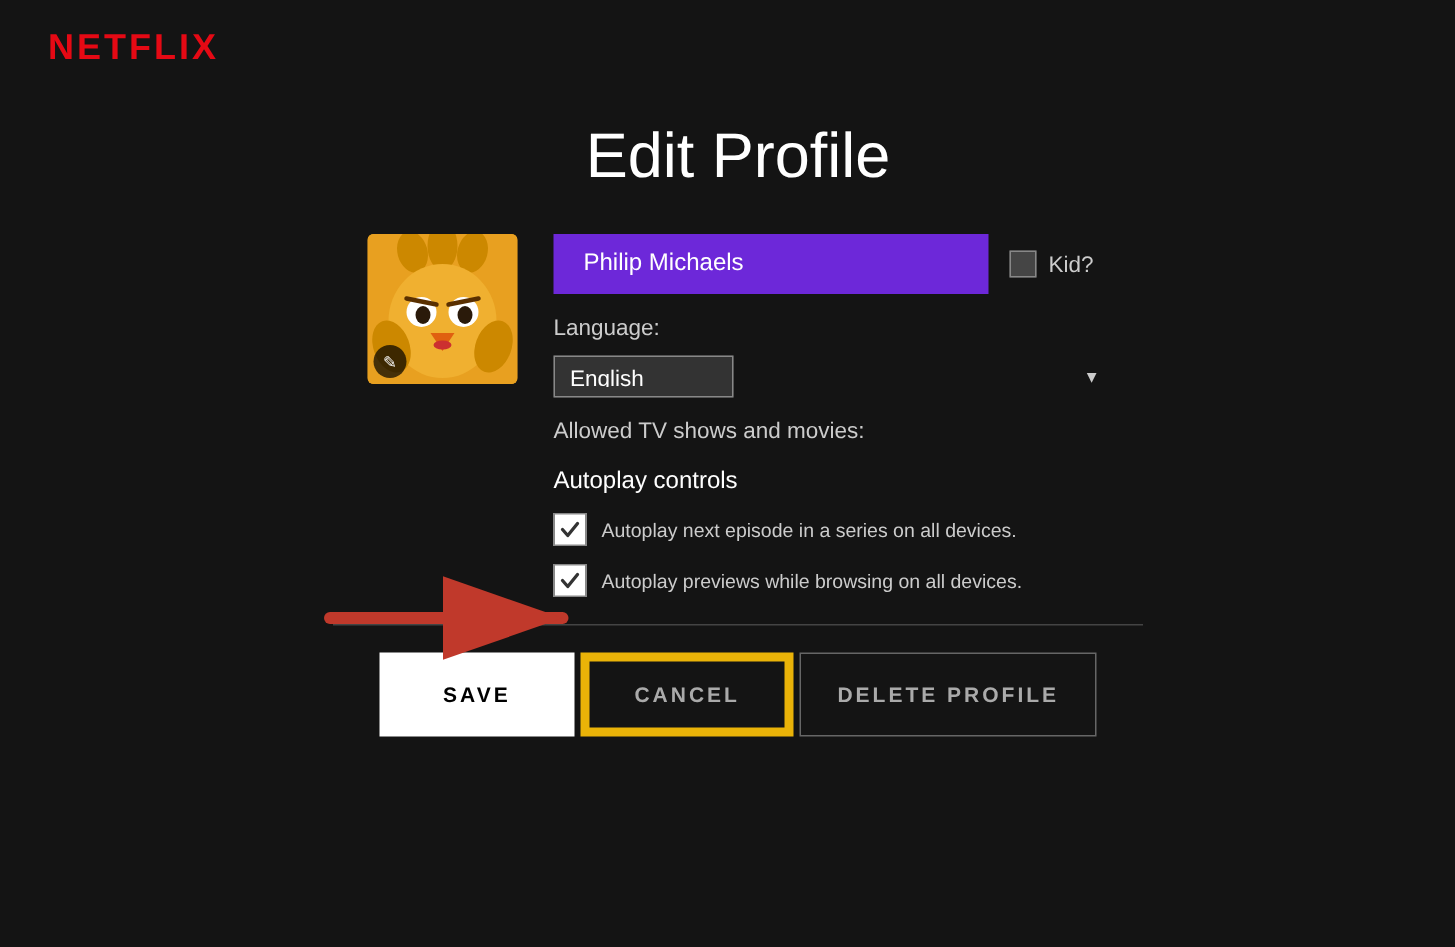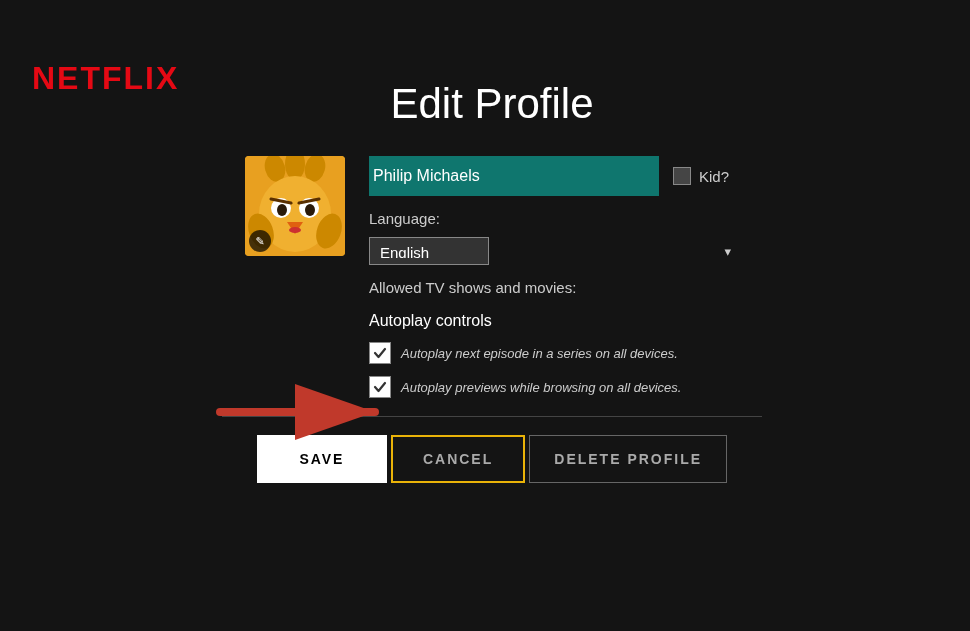--- a/index.html
+++ b/index.html
@@ -12,24 +12,23 @@
       height: 631px;
       overflow: hidden;
       position: relative;
     }
 
     .netflix-logo {
       position: absolute;
       top: 18px;
       left: 32px;
       color: #E50914;
-      font-size: 32px;
+      font-size: 24px;
       font-weight: 900;
       letter-spacing: 2px;
-      margin-top: 42px;
     }
 
     .page-container {
       display: flex;
       flex-direction: column;
       align-items: center;
       padding-top: 80px;
       margin-left: 14px;
     }
 
@@ -92,25 +91,25 @@
       min-width: 370px;
     }
 
     .name-row {
       display: flex;
       align-items: center;
       gap: 14px;
     }
 
     .name-input {
-      background: #0f766e;
+      background: #6d28d9;
       border: none;
       color: #fff;
       font-size: 16px;
-      padding: 8px 4px;
+      padding: 8px 20px;
       width: 290px;
       height: 40px;
       outline: none;
     }
 
     .kid-label {
       display: flex;
       align-items: center;
       gap: 8px;
       font-size: 15px;
@@ -171,21 +170,20 @@
       margin-top: 6px;
       font-size: 16px;
       color: #fff;
     }
 
     .checkbox-row {
       display: flex;
       align-items: center;
       gap: 10px;
       margin-top: 2px;
-      font-style: italic;
     }
 
     .check-icon {
       width: 22px;
       height: 22px;
       background: #fff;
       display: flex;
       align-items: center;
       justify-content: center;
       flex-shrink: 0;
@@ -225,21 +223,21 @@
       font-weight: 700;
       letter-spacing: 2px;
       padding: 14px 30px;
       cursor: pointer;
       min-width: 130px;
     }
 
     .btn-cancel {
       background: transparent;
       color: #aaa;
-      border: 2px solid #eab308;
+      border: 6px solid #eab308;
       font-size: 14px;
       font-weight: 600;
       letter-spacing: 2px;
       padding: 14px 30px;
       cursor: pointer;
       min-width: 130px;
       margin-left: 4px;
     }
 
     .btn-delete {

